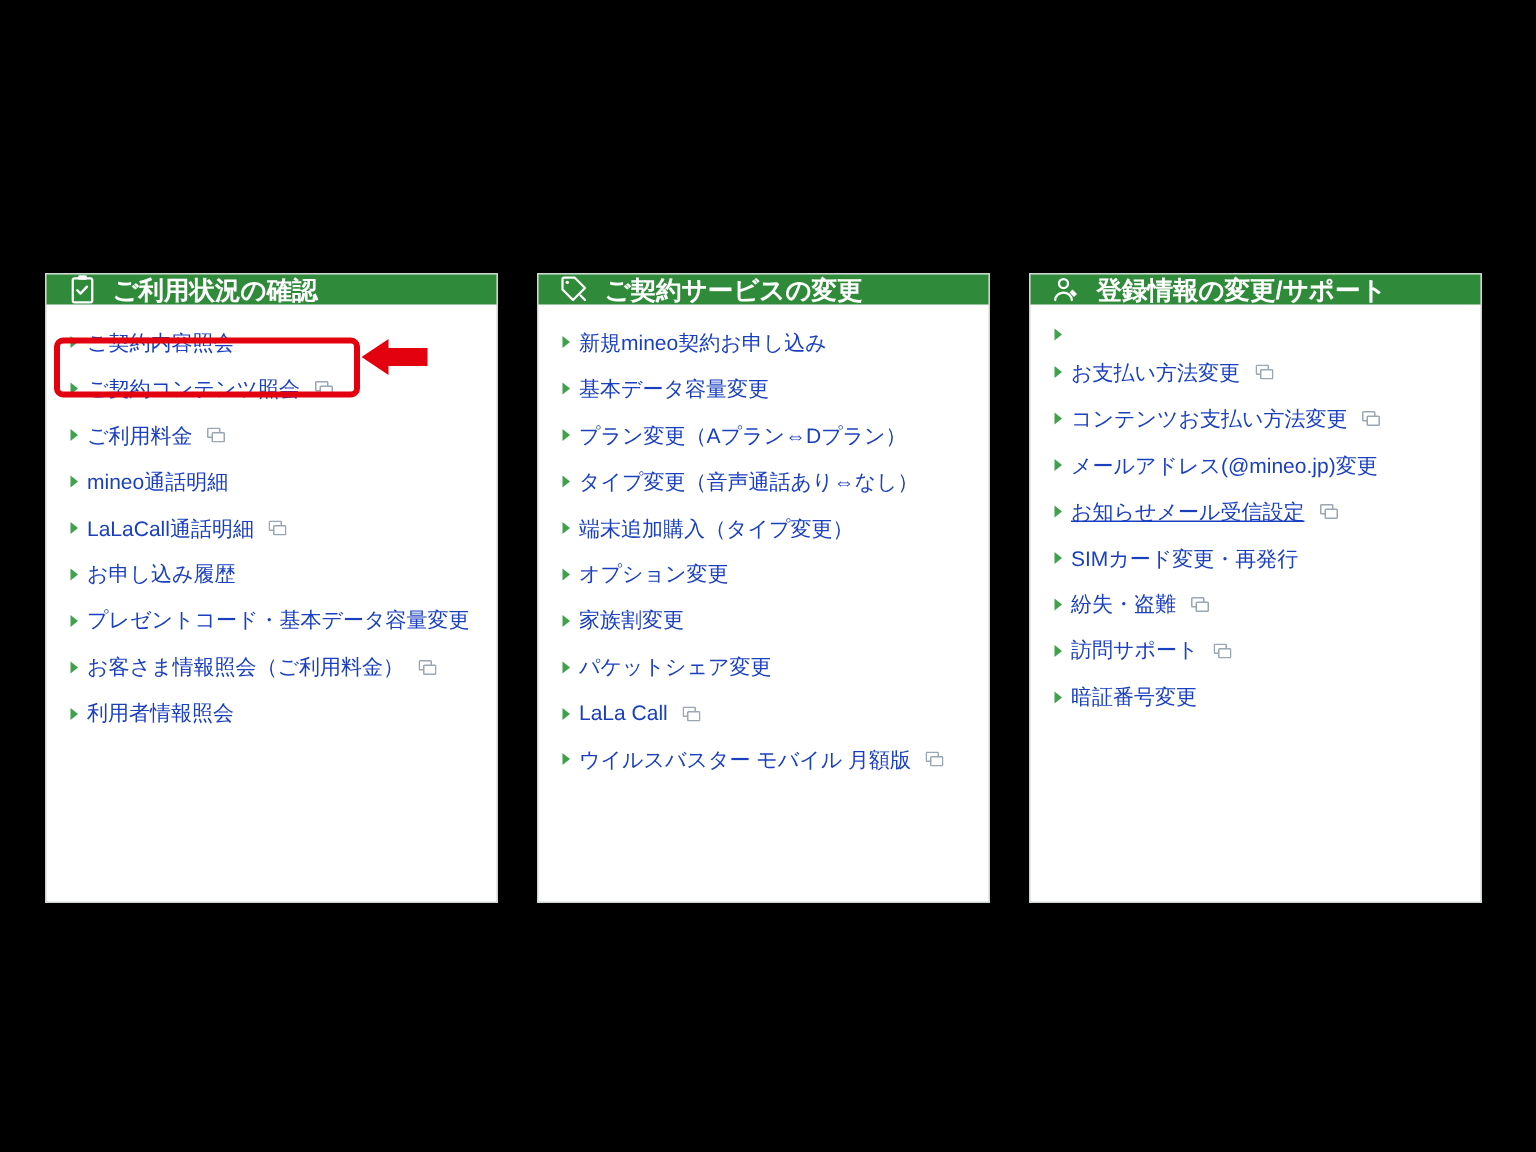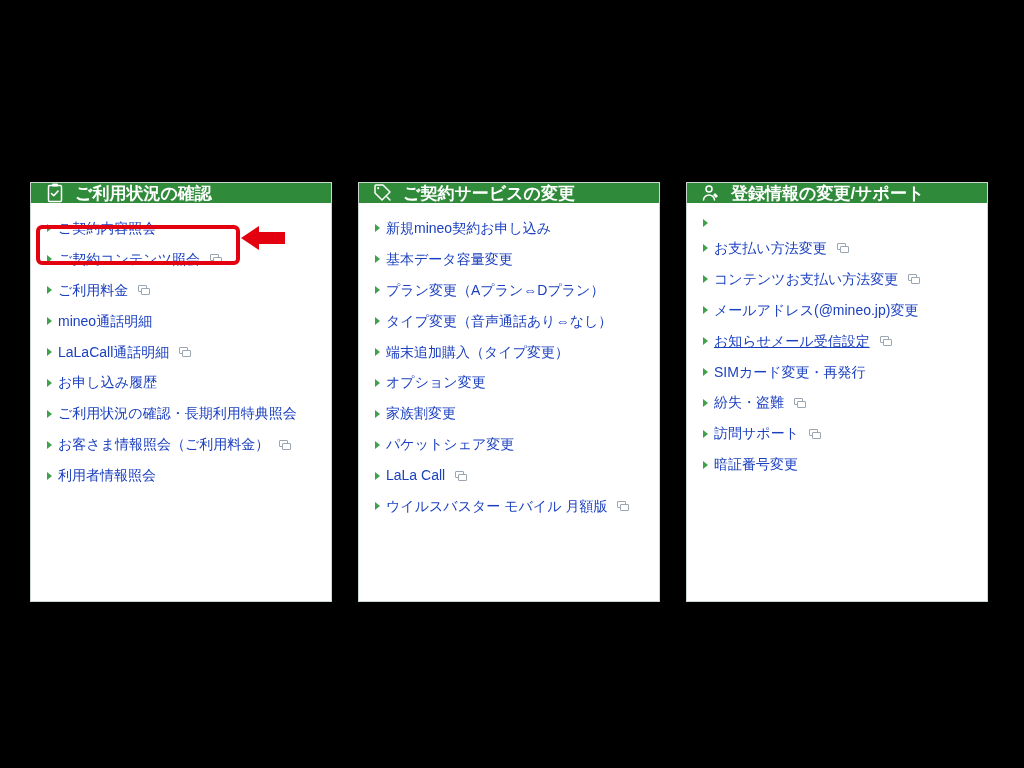--- a/index.html
+++ b/index.html
@@ -151,21 +151,21 @@
               <rect x="3.5" y="3.5" width="8" height="6" rx="0.5" fill="#fff" stroke="#9aa6b1" stroke-width="1"></rect>
             </svg>
           </span>
         </li>
       <li class="item-row">
           <span class="chev"></span>
           <a class="lnk">お申し込み履歴</a>
         </li>
       <li class="item-row">
           <span class="chev"></span>
-          <a class="lnk">ご利用状況の確認・長期利用特典照会</a>
+          <a class="lnk">プレゼントコード・基本データ容量変更</a>
         </li>
       <li class="item-row">
           <span class="chev"></span>
           <a class="lnk">お客さま情報照会（ご利用料金）</a>
           <span class="ext-icon">
             <svg width="12" height="10" viewBox="0 0 12 10">
               <rect x="0.5" y="0.5" width="8" height="6" rx="0.5" fill="none" stroke="#9aa6b1" stroke-width="1"></rect>
               <rect x="3.5" y="3.5" width="8" height="6" rx="0.5" fill="#fff" stroke="#9aa6b1" stroke-width="1"></rect>
             </svg>
           </span>

